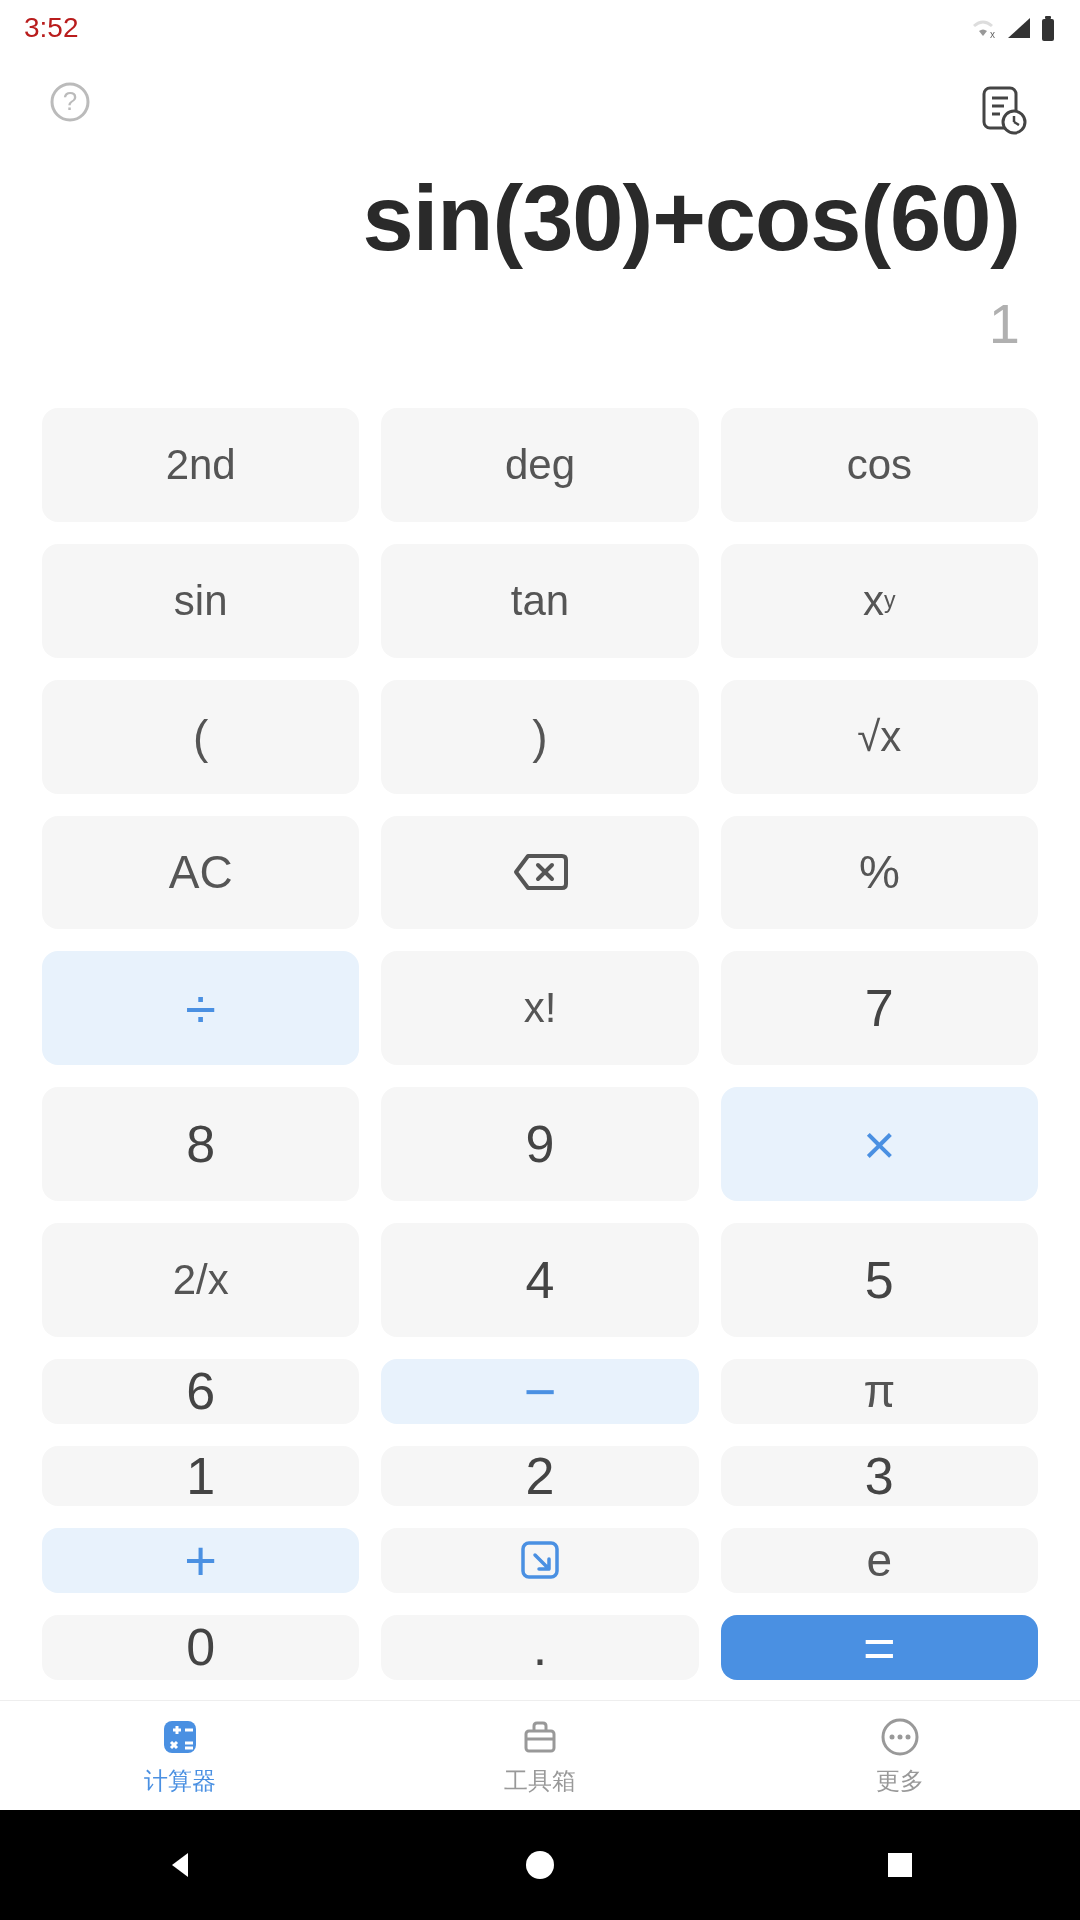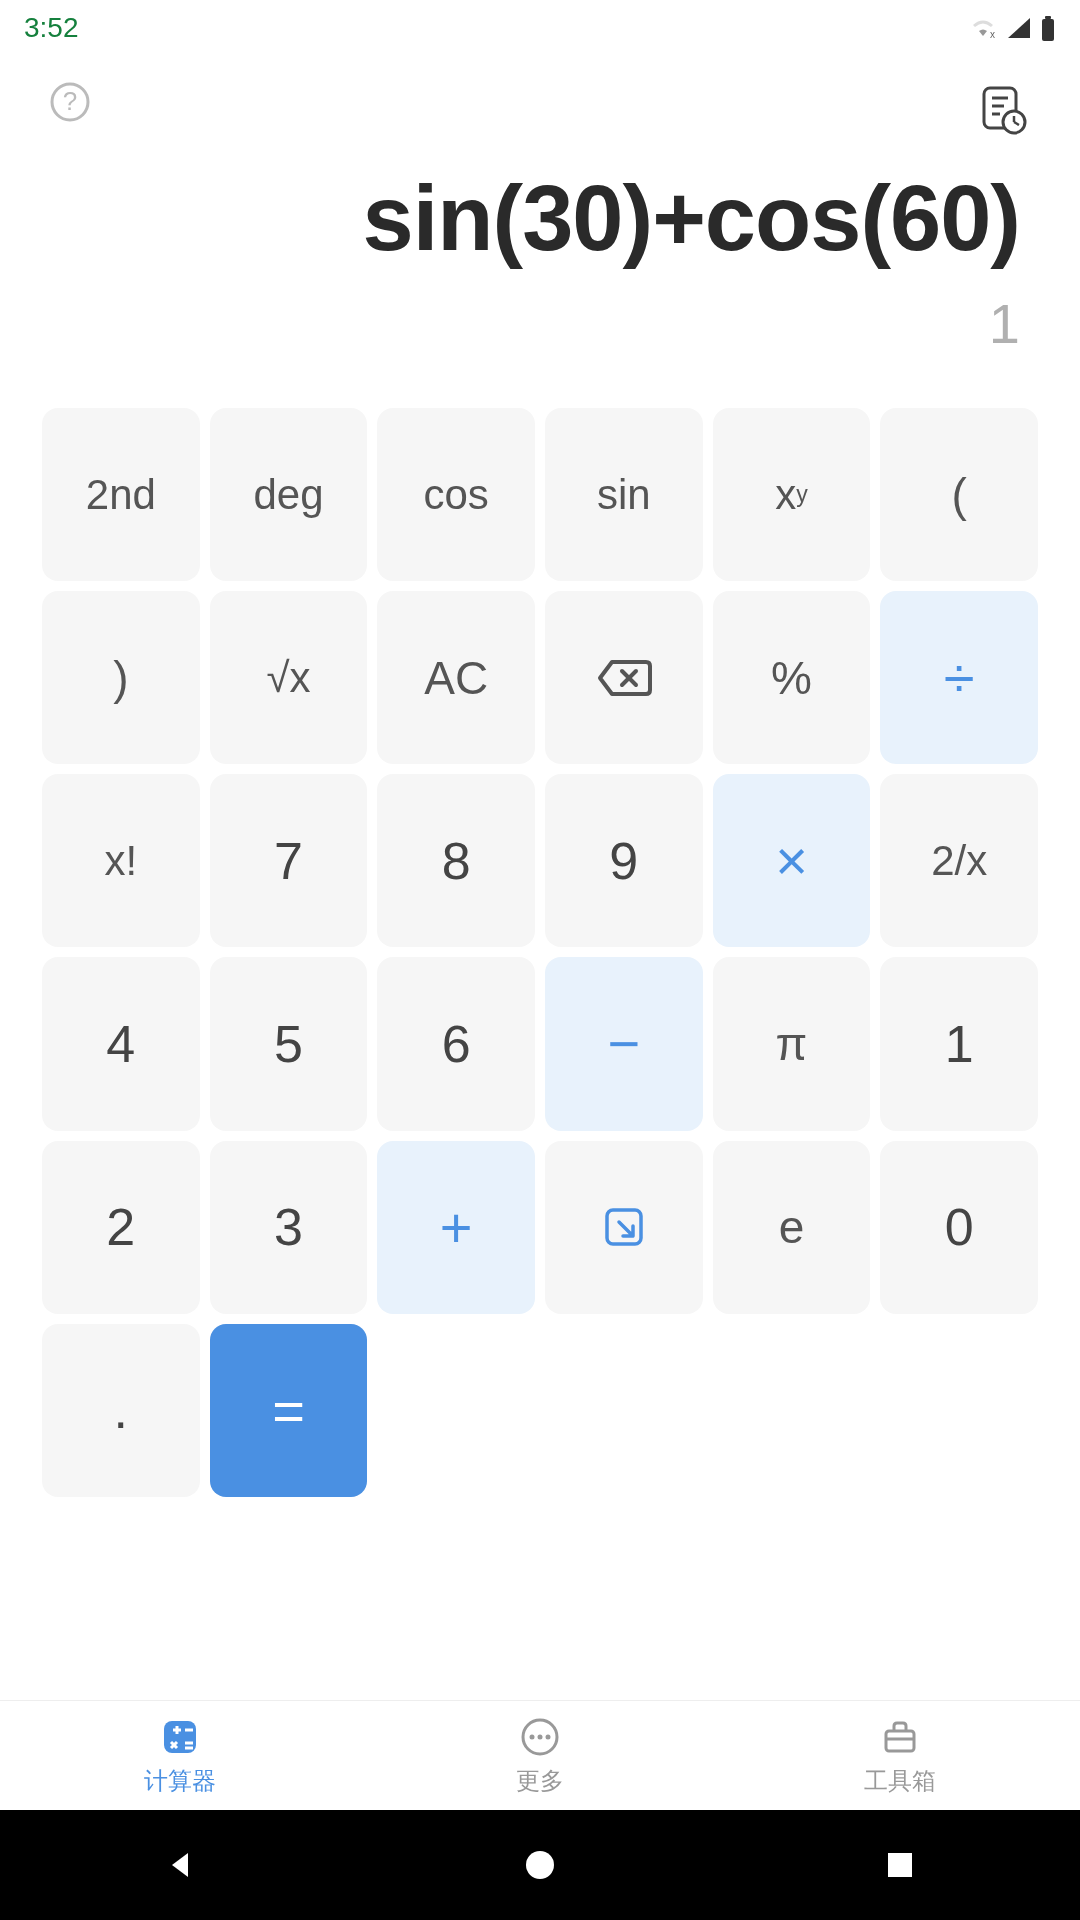--- a/index.html
+++ b/index.html
@@ -12,21 +12,21 @@
       flex-direction: column;
       overflow: hidden;
     }
     .status-bar {
       height: 56px;
       display: flex;
       align-items: center;
       justify-content: space-between;
       padding: 0 24px;
       font-size: 28px;
-      color: #15803d;
+      color: #b91c1c;
     }
     .status-icons {
       display: flex;
       gap: 8px;
       align-items: center;
     }
     .top-bar {
       height: 110px;
       display: flex;
       align-items: flex-start;
@@ -47,23 +47,23 @@
     }
     .result {
       font-size: 56px;
       color: #b0b0b0;
       font-weight: 400;
     }
     .keypad {
       flex: 1;
       padding: 12px 42px 20px;
       display: grid;
-      grid-template-columns: repeat(6, 1fr);
+      grid-template-columns: repeat(3, 1fr);
       grid-template-rows: repeat(7, 1fr);
-      gap: 10px;
+      gap: 22px;
     }
     .key {
       background: #f6f6f6;
       border-radius: 16px;
       display: flex;
       align-items: center;
       justify-content: center;
       font-size: 46px;
       color: #555;
       cursor: pointer;
@@ -147,20 +147,21 @@
 <div class="display-area">
   <div class="expression">sin(30)+cos(60)</div>
   <div class="result">1</div>
 </div>
 
 <div class="keypad">
   <div class="key small">2nd</div>
   <div class="key small">deg</div>
   <div class="key small">cos</div>
   <div class="key small">sin</div>
+  <div class="key small">tan</div>
 
   <div class="key small html-key">x<span class="sup">y</span></div>
   <div class="key">(</div>
   <div class="key">)</div>
 
   <div class="key small">√x</div>
   <div class="key">AC</div>
   <div class="key">
     <svg width="56" height="40" viewBox="0 0 56 40">
         <path d="M16 4 L50 4 Q54 4 54 8 L54 32 Q54 36 50 36 L16 36 L4 20 Z" stroke="#555" stroke-width="4" fill="none" stroke-linejoin="round"></path>
@@ -213,38 +214,38 @@
           <line x1="19" y1="27" x2="13" y2="33" stroke="#fff" stroke-width="3"></line>
           <line x1="27" y1="28" x2="35" y2="28" stroke="#fff" stroke-width="3"></line>
           <line x1="27" y1="33" x2="35" y2="33" stroke="#fff" stroke-width="3"></line>
         </svg>
     </div>
     <span>计算器</span>
   </div>
   <div class="nav-item">
     <div class="nav-icon">
       <svg width="44" height="44" viewBox="0 0 44 44">
+          <rect x="8" y="16" width="28" height="20" rx="3" stroke="#999" stroke-width="3" fill="none"></rect>
+          <path d="M16 16 L16 11 Q16 8 19 8 L25 8 Q28 8 28 11 L28 16" stroke="#999" stroke-width="3" fill="none"></path>
+          <line x1="8" y1="24" x2="36" y2="24" stroke="#999" stroke-width="3"></line>
+        </svg>
+    </div>
+    <span>工具箱</span>
+  </div>
+  <div class="nav-item">
+    <div class="nav-icon">
+      <svg width="44" height="44" viewBox="0 0 44 44">
           <circle cx="22" cy="22" r="17" stroke="#999" stroke-width="3" fill="none"></circle>
           <circle cx="14" cy="22" r="2.5" fill="#999"></circle>
           <circle cx="22" cy="22" r="2.5" fill="#999"></circle>
           <circle cx="30" cy="22" r="2.5" fill="#999"></circle>
         </svg>
     </div>
     <span>更多</span>
   </div>
-  <div class="nav-item">
-    <div class="nav-icon">
-      <svg width="44" height="44" viewBox="0 0 44 44">
-          <rect x="8" y="16" width="28" height="20" rx="3" stroke="#999" stroke-width="3" fill="none"></rect>
-          <path d="M16 16 L16 11 Q16 8 19 8 L25 8 Q28 8 28 11 L28 16" stroke="#999" stroke-width="3" fill="none"></path>
-          <line x1="8" y1="24" x2="36" y2="24" stroke="#999" stroke-width="3"></line>
-        </svg>
-    </div>
-    <span>工具箱</span>
-  </div>
 </div>
 
 <div class="sys-nav">
   <div class="sys-btn">
     <svg width="36" height="36" viewBox="0 0 36 36">
         <path d="M26 6 L10 18 L26 30 Z" fill="#fff"></path>
       </svg>
   </div>
   <div class="sys-btn">
     <svg width="34" height="34" viewBox="0 0 34 34">

